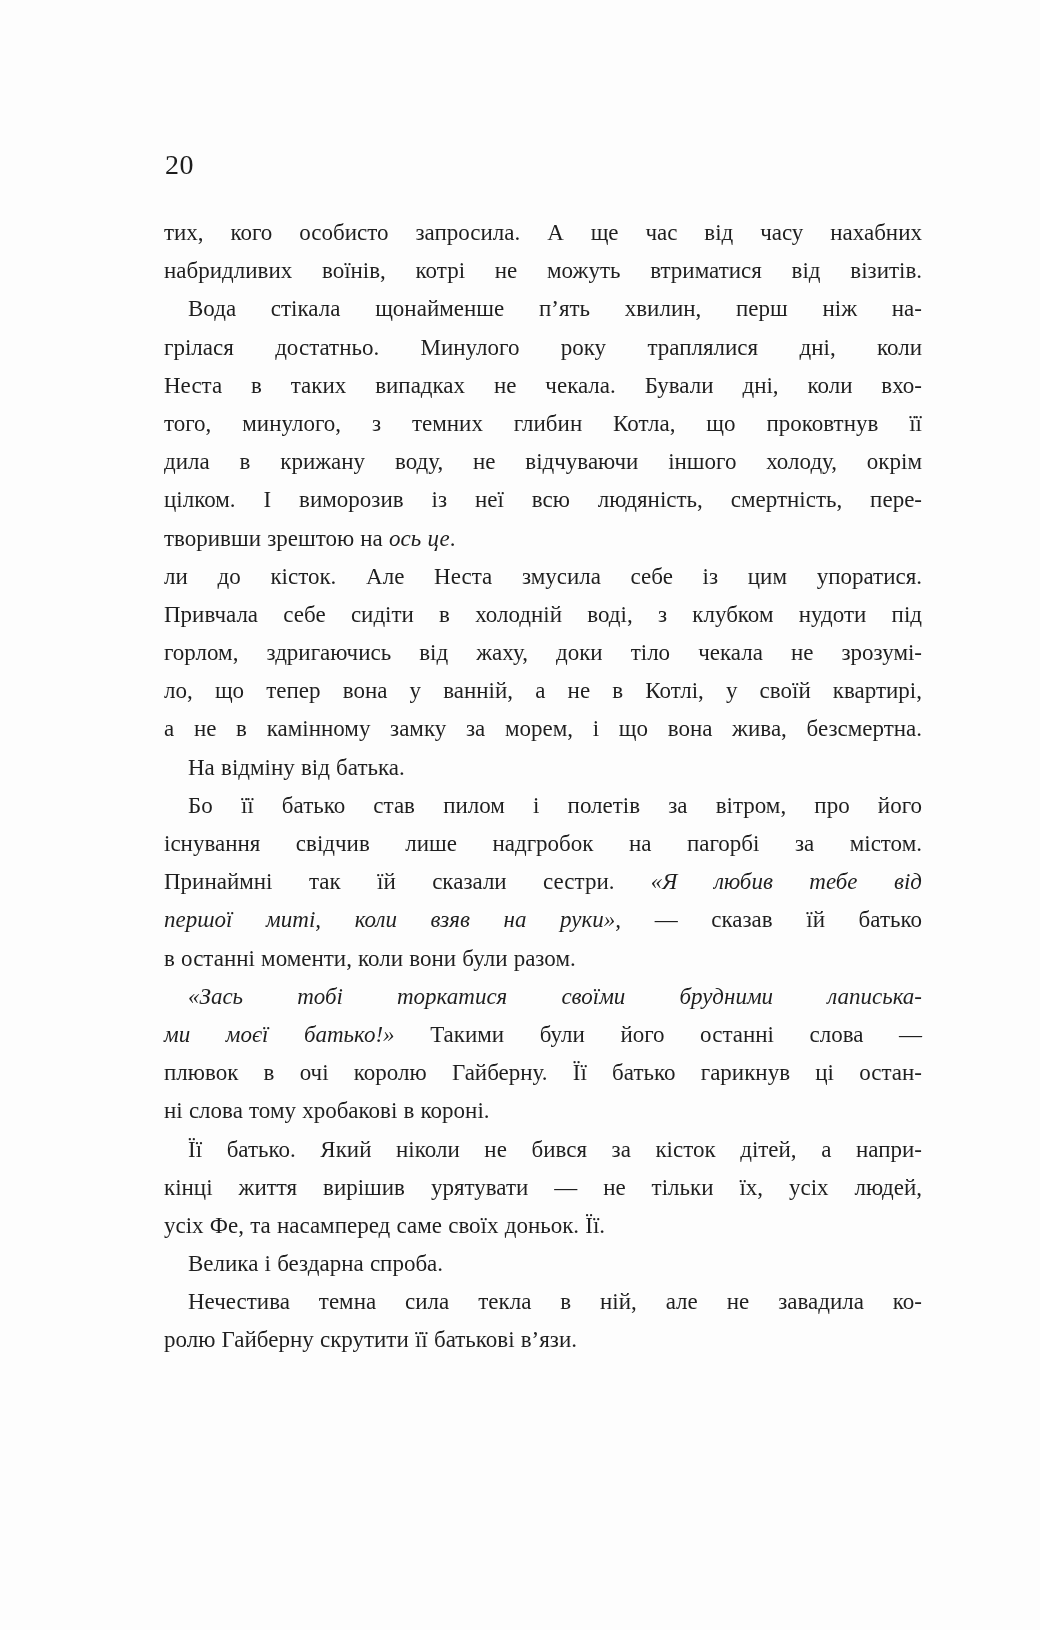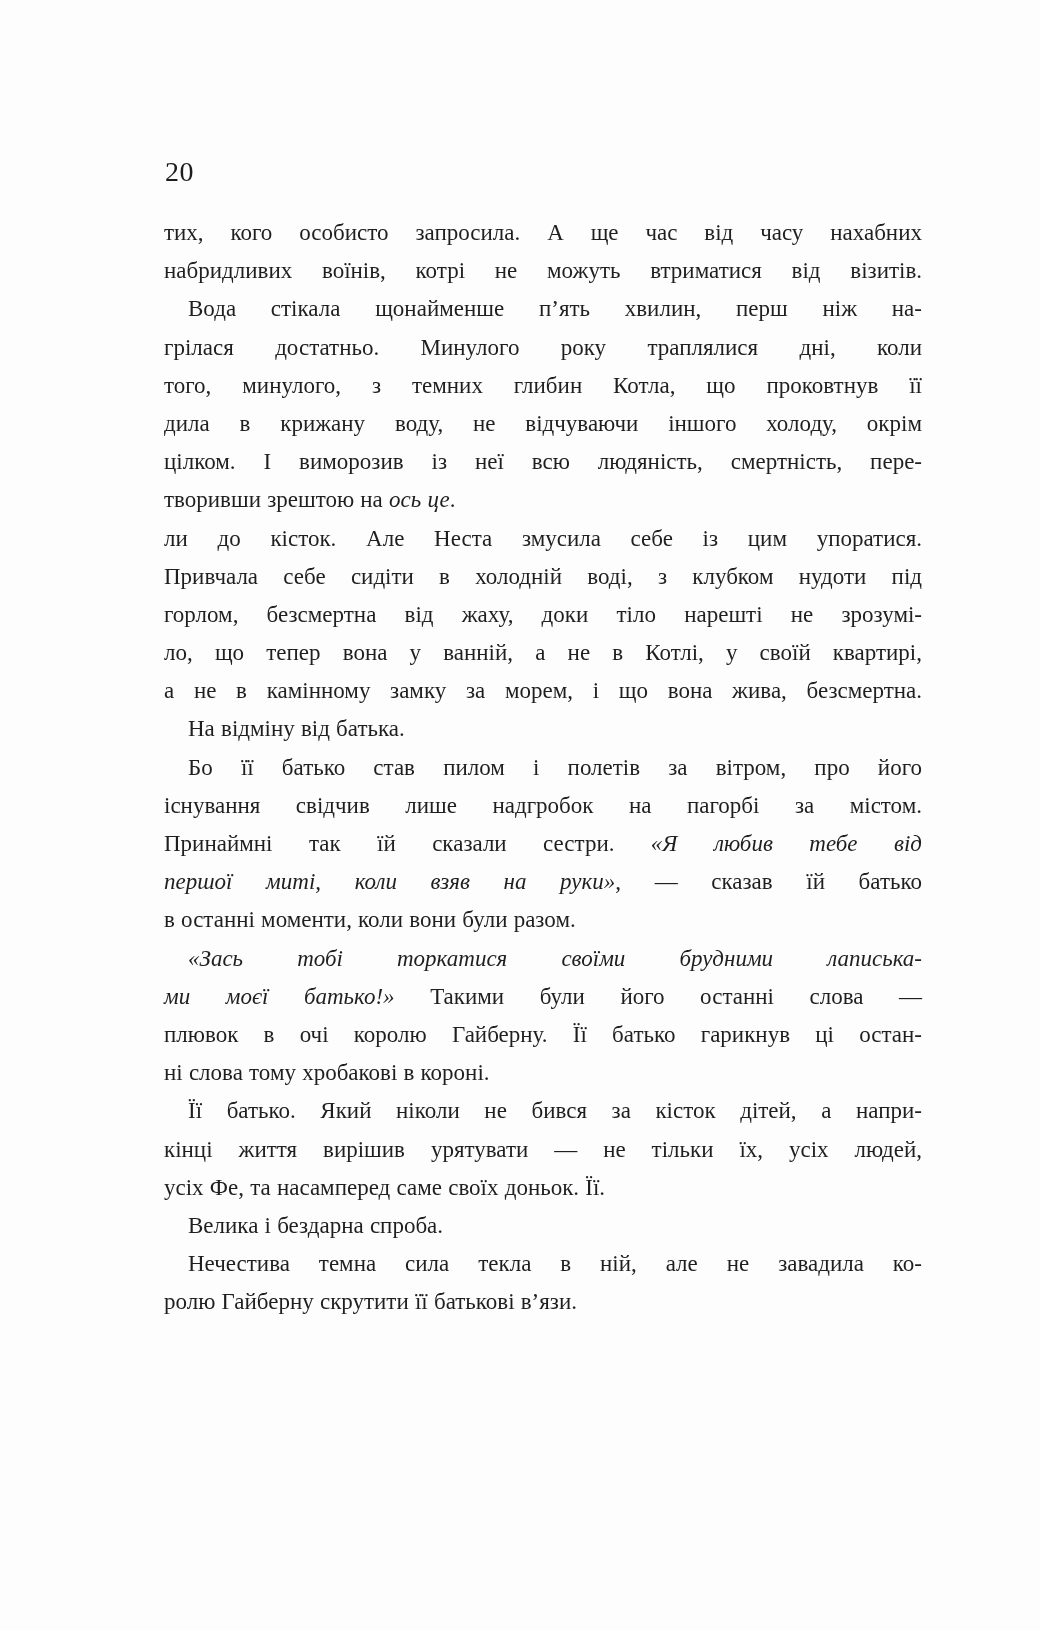--- a/index.html
+++ b/index.html
@@ -15,21 +15,21 @@
   .page {
     position: relative;
     width: 1040px;
     height: 1630px;
     background: #fdfdfd;
     overflow: hidden;
   }
   .folio {
     position: absolute;
     left: 165px;
-    top: 155px;
+    top: 148px;
     font-size: 28px;
     line-height: 34px;
     color: #1d1d1d;
     letter-spacing: 0.5px;
   }
   .text-block {
     position: absolute;
     left: 164px;
     top: 214px;
     width: 758px;
@@ -57,27 +57,28 @@
 </head>
 <body>
 
 <div class="page">
   <div class="folio">20</div>
   <div class="text-block" id="text-block">
       <div class="line"><span class="run">тих, кого особисто запросила. А ще час від часу нахабних</span></div>
       <div class="line"><span class="run">набридливих воїнів, котрі не можуть втриматися від візитів.</span></div>
       <div class="line ind"><span class="run">Вода стікала щонайменше п’ять хвилин, перш ніж на-</span></div>
       <div class="line"><span class="run">грілася достатньо. Минулого року траплялися дні, коли</span></div>
+      <div class="line"><span class="run">Неста в таких випадках не чекала. Бували дні, коли вхо-</span></div>
       <div class="line"><span class="run">того, минулого, з темних глибин Котла, що проковтнув її</span></div>
       <div class="line"><span class="run">дила в крижану воду, не відчуваючи іншого холоду, окрім</span></div>
       <div class="line"><span class="run">цілком. І виморозив із неї всю людяність, смертність, пере-</span></div>
       <div class="line last"><span class="run">творивши зрештою на </span><span class="run it">ось це</span><span class="run">.</span></div>
       <div class="line"><span class="run">ли до кісток. Але Неста змусила себе із цим упоратися.</span></div>
       <div class="line"><span class="run">Привчала себе сидіти в холодній воді, з клубком нудоти під</span></div>
-      <div class="line"><span class="run">горлом, безсмертна від жаху, доки тіло нарешті не зрозумі-</span></div>
+      <div class="line"><span class="run">горлом, здригаючись від жаху, доки тіло чекала не зрозумі-</span></div>
       <div class="line"><span class="run">ло, що тепер вона у ванній, а не в Котлі, у своїй квартирі,</span></div>
       <div class="line"><span class="run">а не в камінному замку за морем, і що вона жива, безсмертна.</span></div>
       <div class="line last ind"><span class="run">На відміну від батька.</span></div>
       <div class="line ind"><span class="run">Бо її батько став пилом і полетів за вітром, про його</span></div>
       <div class="line"><span class="run">існування свідчив лише надгробок на пагорбі за містом.</span></div>
       <div class="line"><span class="run">Принаймні так їй сказали сестри. </span><span class="run it">«Я любив тебе від</span></div>
       <div class="line"><span class="run it">першої миті, коли взяв на руки»,</span><span class="run"> — сказав їй батько</span></div>
       <div class="line last"><span class="run">в останні моменти, коли вони були разом.</span></div>
       <div class="line ind"><span class="run it">«Зась тобі торкатися своїми брудними лаписька-</span></div>
       <div class="line"><span class="run it">ми моєї батько!»</span><span class="run"> Такими були його останні слова —</span></div>

